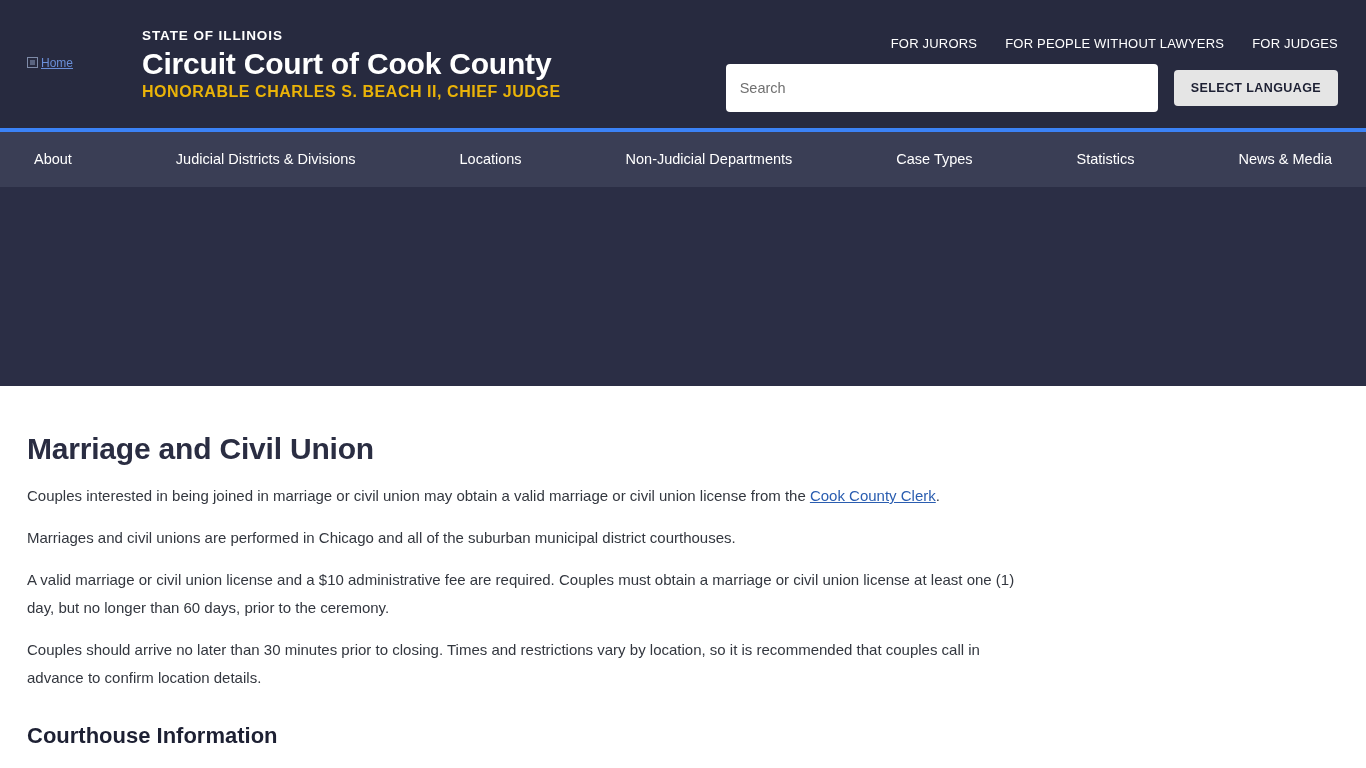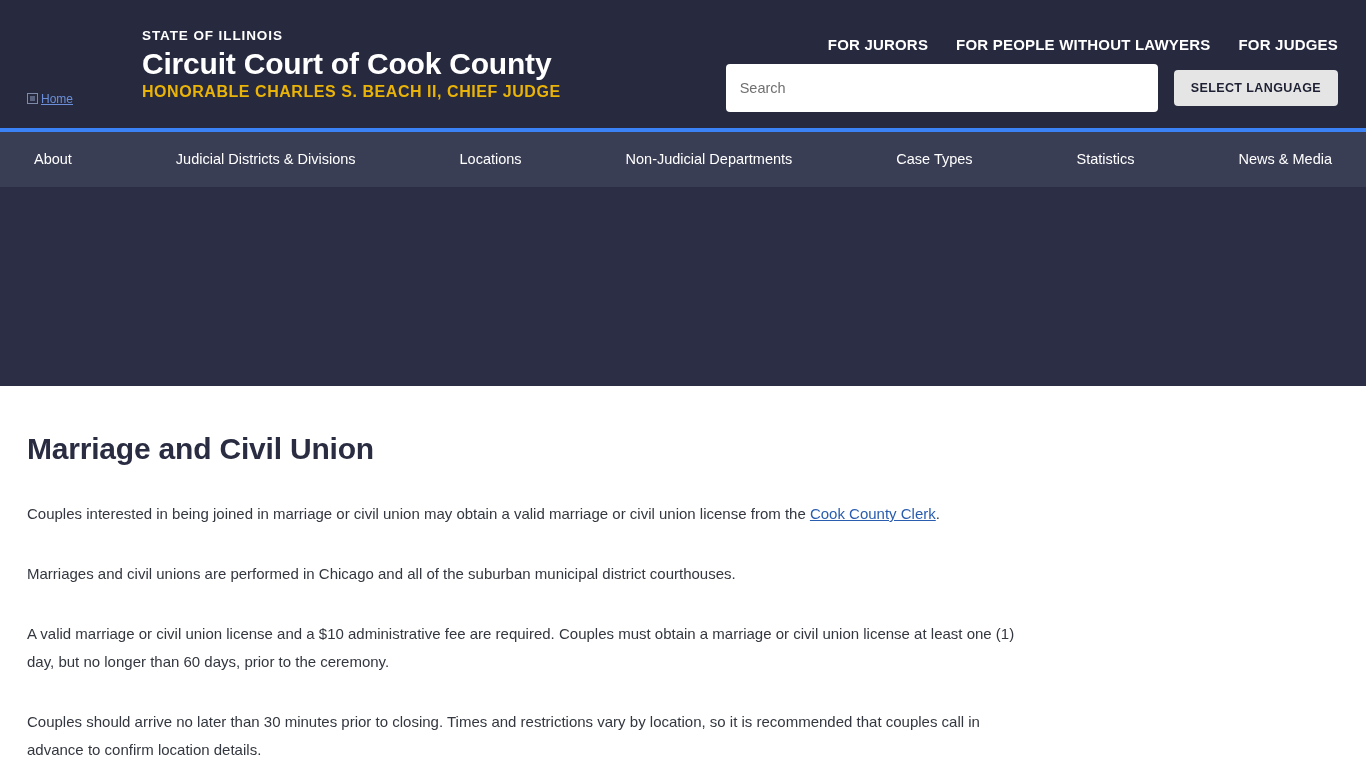--- a/index.html
+++ b/index.html
@@ -22,21 +22,20 @@
   }
   .logo-box {
     position: absolute;
     left: 27px;
     top: 56px;
     width: 90px;
     height: 16px;
     font-size: 12px;
     color: #6a8fd8;
     white-space: nowrap;
-    margin-top: 36px;
   }
   .logo-box .broken-img {
     display: inline-block;
     width: 11px;
     height: 11px;
     border: 1px solid #7e8ba8;
     margin-right: 3px;
     vertical-align: -1px;
     position: relative;
   }
@@ -80,22 +79,22 @@
   .utility-nav {
     position: absolute;
     right: 28px;
     top: 36px;
     display: flex;
     gap: 28px;
     align-items: center;
   }
   .utility-nav a {
     color: #ffffff;
-    font-size: 15px;
-    font-weight: bold;
+    font-size: 13px;
+    font-weight: normal;
     letter-spacing: 0.2px;
     text-decoration: none;
     white-space: nowrap;
   }
 
   .search-row {
     position: absolute;
     right: 28px;
     top: 64px;
     display: flex;
@@ -171,21 +170,21 @@
     font-weight: bold;
     color: #2a2d42;
     margin: 44px 0 0 0;
     line-height: 38px;
     letter-spacing: -0.2px;
   }
   p.body-text {
     font-size: 15px;
     line-height: 28px;
     color: #33373f;
-    margin: 32px 0 0 0;
+    margin: 14px 0 0 0;
     max-width: 990px;
   }
   p.body-text a {
     color: #2a5db0;
     text-decoration: underline;
   }
   h2.section-title {
     font-size: 22px;
     font-weight: bold;
     color: #1d2033;

